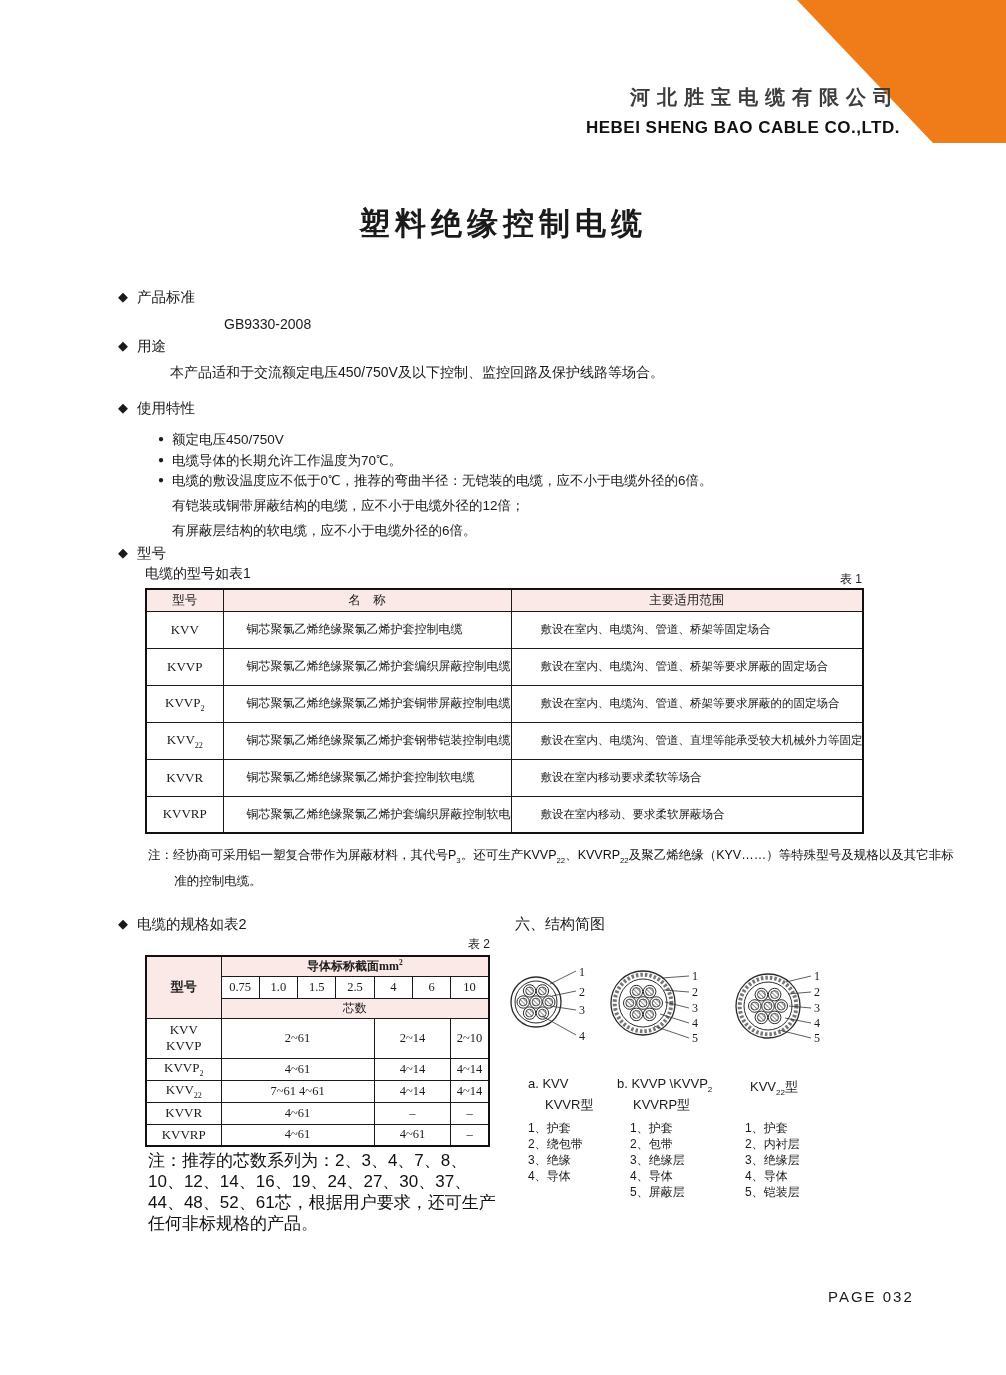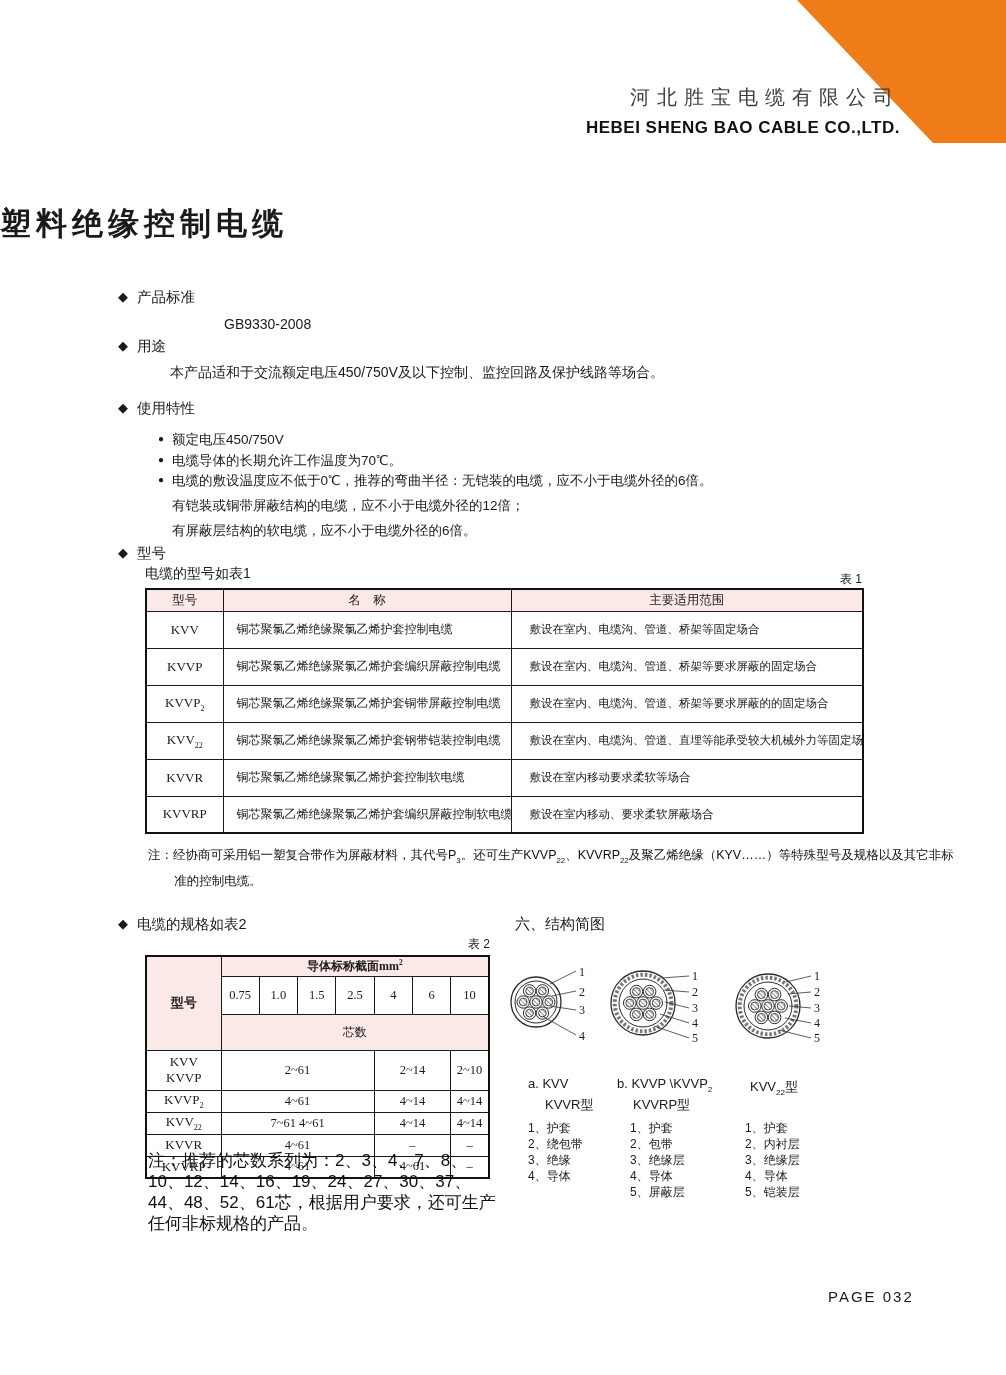--- a/index.html
+++ b/index.html
@@ -7,45 +7,45 @@
   body {
     width:1006px; height:1375px; position:relative; overflow:hidden;
     font-family:"Liberation Sans", sans-serif; color:#1a1a1a;
   }
   .abs { position:absolute; }
 
   
   .banner { top:0; left:0; width:1006px; height:145px; background:#ef7c19;
     clip-path:polygon(797px 0px, 1006px 0px, 1006px 143px, 933px 143px); }
   .company { right:106px; top:84px; text-align:right; }
-  .company-cn { font-size:20px; letter-spacing:7px; color:#3d3d3d; white-space:nowrap; }
+  .company-cn { font-size:20px; letter-spacing:7px; color:#3d3d3d; white-space:nowrap;font-weight:bold; }
   .company-en { font-size:17px; font-weight:bold; letter-spacing:0.5px; color:#111; margin-top:7px; white-space:nowrap; }
 
-  .page-title { left:0; right:0; top:203px; font-size:31px; font-weight:bold; letter-spacing:5px; }
+  .page-title { left:0; right:0; top:203px; text-align:center; font-size:31px; font-weight:bold; letter-spacing:5px; }
 
   .sec { font-size:14.5px; white-space:nowrap; }
   .diamond { font-size:13px; margin-right:9px; position:relative; top:-1px; }
   .txt { font-size:14px; white-space:nowrap; }
   .bullet-line { font-size:13.5px; white-space:nowrap; }
   .dot { font-size:10px; margin-right:8px; position:relative; top:-2px; }
 
   .tabletag { font-size:12px; text-align:right; font-family:"Liberation Sans",sans-serif; }
 
   table { border-collapse:collapse; table-layout:fixed; background:#fff; }
   table, td, th { border:1px solid #1a1a1a; }
   table { border:2px solid #111; }
   .pink { background:#fbe9e8; }
 
   
   .t1 { width:717px; font-family:"Liberation Serif", serif; }
   .t1 th { font-weight:normal; font-size:12.5px; height:22px; }
   .t1 td { height:37px; font-size:12px; }
   .t1 .model { text-align:center; font-size:13px; }
-  .t1 .name  { padding-left:13px; white-space:nowrap; overflow:hidden; }
-  .t1 .range { padding-left:18px; font-size:11.5px; white-space:nowrap; overflow:hidden; }
+  .t1 .name  { padding-left:23px; white-space:nowrap; overflow:hidden; }
+  .t1 .range { padding-left:29px; font-size:11.5px; white-space:nowrap; overflow:hidden; }
 
   
   .t2 { width:345px; font-family:"Liberation Serif", serif; text-align:center; }
   .t2 th { font-weight:bold; font-size:12px; }
   .t2 td { font-size:12.5px; }
   sub { font-size:0.62em; }
   sup { font-size:0.62em; }
 
   .note { font-size:12.5px; line-height:21px; color:#111; }
   .hang { padding-left:2.1em; text-indent:-2.1em; }
@@ -166,30 +166,30 @@
       <col>
       <col>
       <col>
     </colgroup>
   <tbody>
       <tr>
     <th class="pink" rowspan="3" style="font-size:13px">型号</th>
     <th class="pink" colspan="7" style="height:20px"><span>导体标称截面mm</span><sup>2</sup></th>
   </tr>
   <tr>
-    <td style="height:38px">0.75</td>
+    <td style="height:22px">0.75</td>
     <td>1.0</td>
     <td>1.5</td>
     <td>2.5</td>
     <td>4</td>
     <td>6</td>
     <td>10</td>
   </tr>
   <tr>
-    <td class="pink" colspan="7" style="height:36px;font-size:12px">芯数</td>
+    <td class="pink" colspan="7" style="height:20px;font-size:12px">芯数</td>
   </tr>
   <tr>
     <td style="height:40px;font-size:13px">
       <div>KVV</div>
           <div>KVVP</div>
     </td>
     <td colspan="4">2~61</td>
     <td colspan="2">2~14</td>
     <td>2~10</td>
   </tr>

